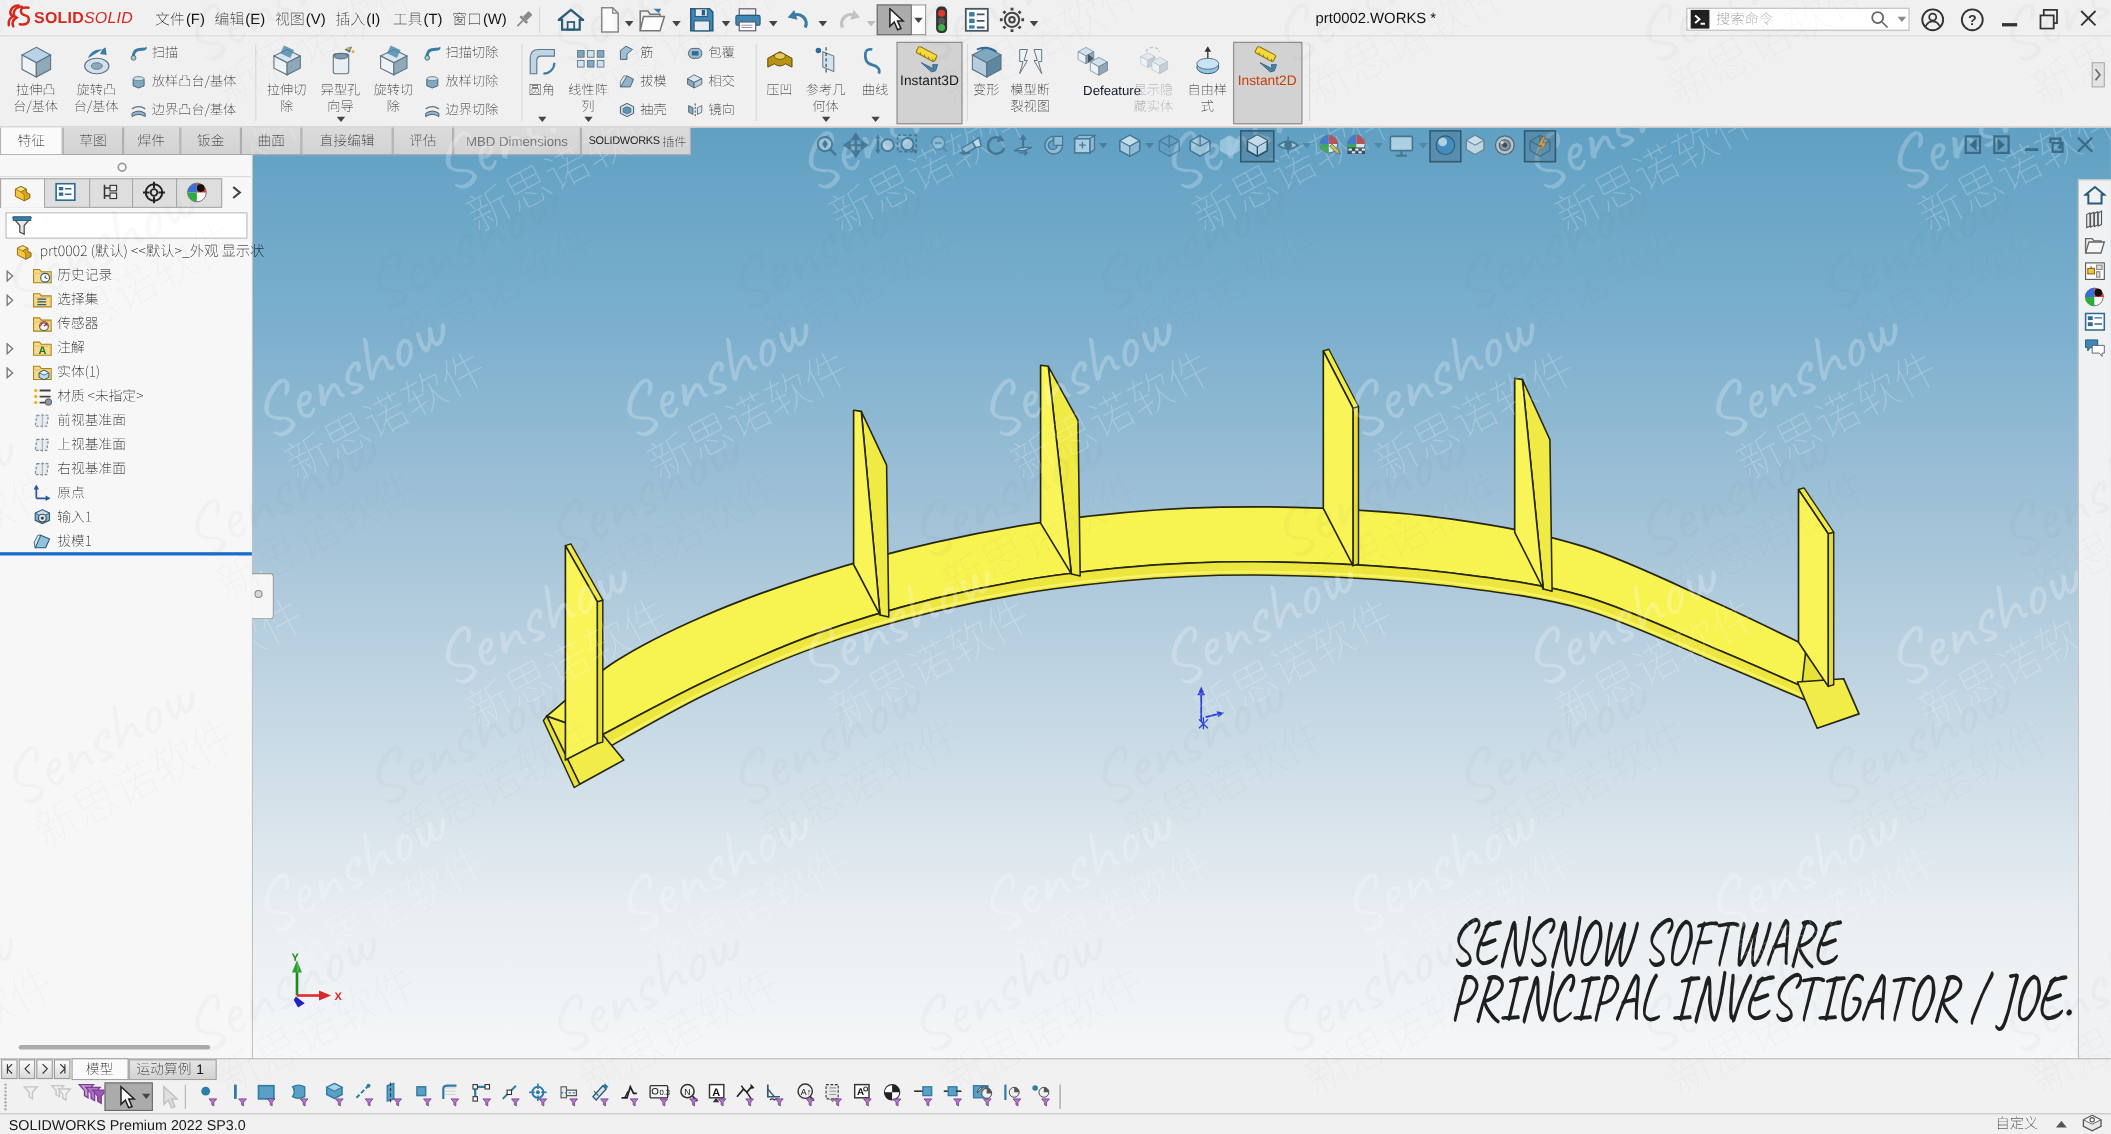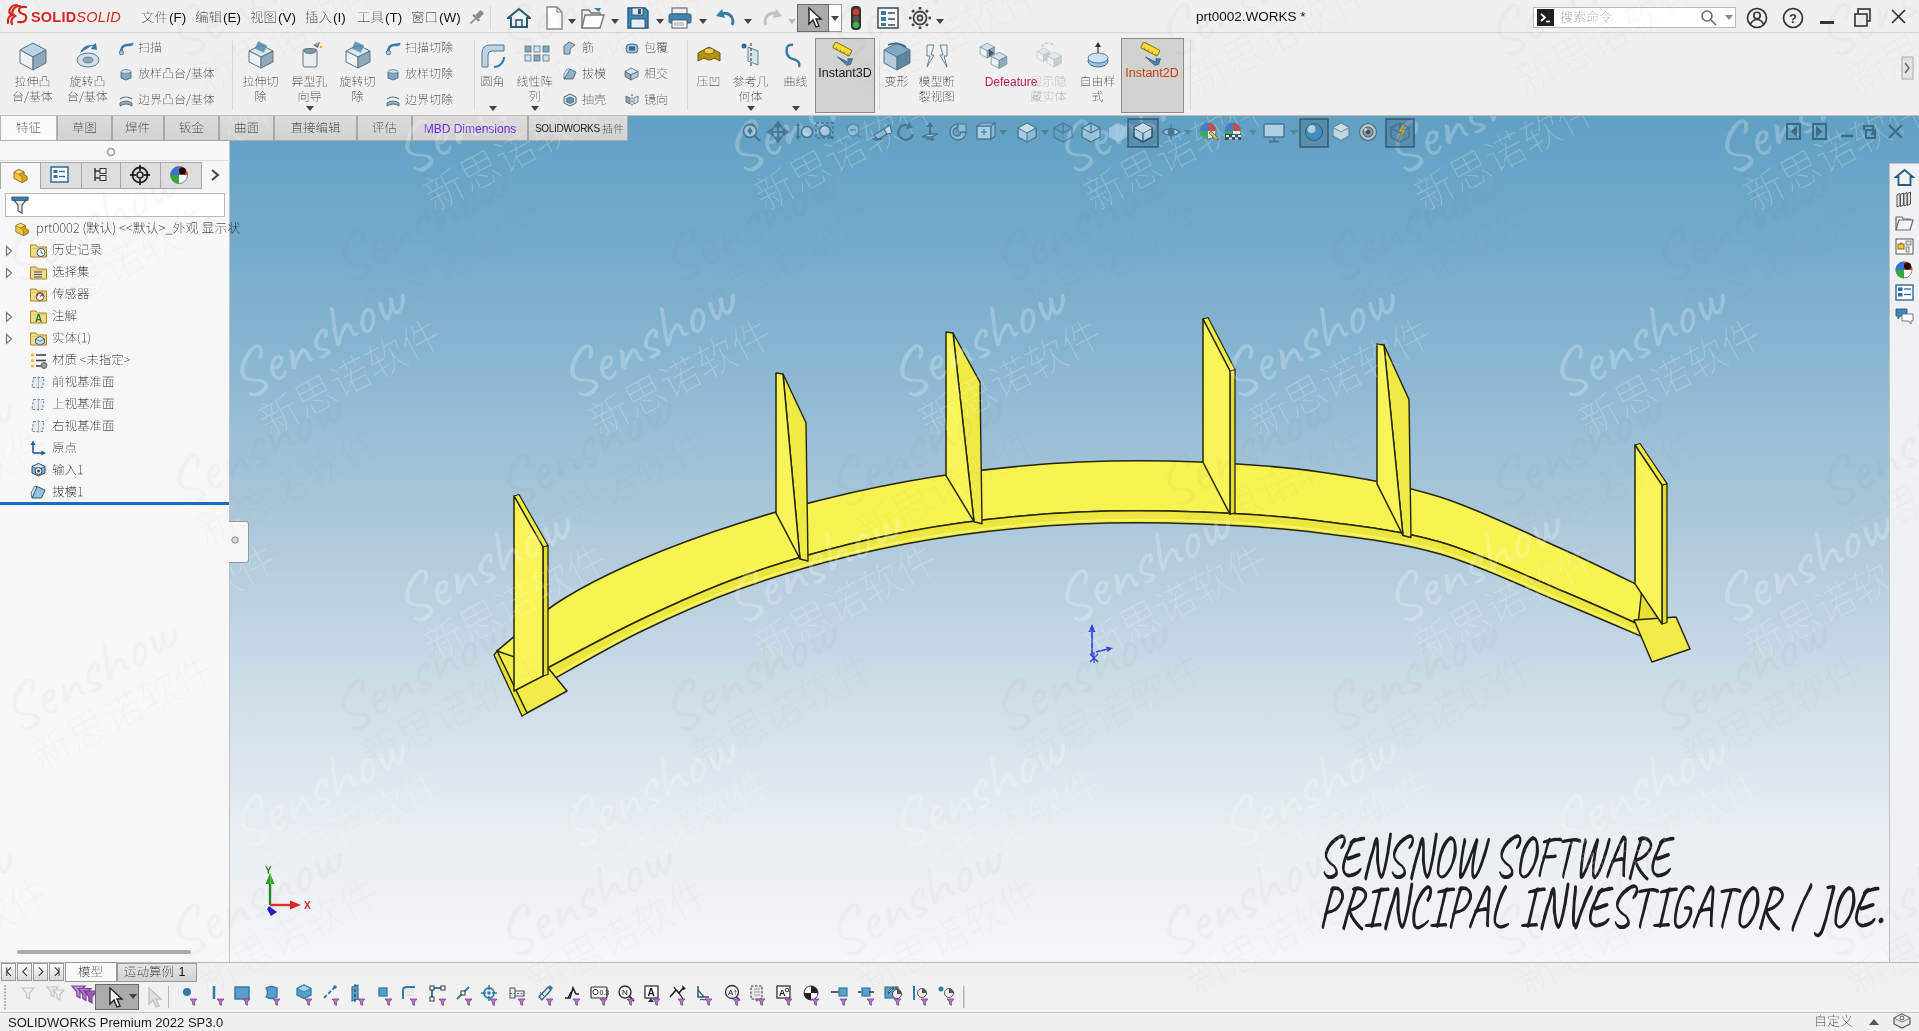--- a/index.html
+++ b/index.html
@@ -557,21 +557,21 @@
           <polygon points="15.0,16.0 28.0,9.0 28.0,22.0 15.0,29.0" fill="#8fa9ba" stroke="#5f7483" stroke-width="1"></polygon>
         </g>
         <g transform="translate(12,10) scale(0.6)">
           <polygon points="15.0,2.0 28.0,9.0 15.0,16.0 2.0,9.0" fill="#cfe2ee" stroke="#5f7483" stroke-width="1"></polygon>
           <polygon points="2.0,9.0 15.0,16.0 15.0,29.0 2.0,22.0" fill="#eef3f6" stroke="#5f7483" stroke-width="1"></polygon>
           <polygon points="15.0,16.0 28.0,9.0 28.0,22.0 15.0,29.0" fill="#8fa9ba" stroke="#5f7483" stroke-width="1"></polygon>
         </g>
         <path d="M11 8 l5 4 l-5 4" fill="#456"></path>
       </g>
     </svg></div>
-<div style="position:absolute;left:993px;top:75px;font:400 12px 'Liberation Sans', sans-serif;color:#be185d;white-space:nowrap;transform:translateX(-50%);padding-left:36px;">Defeature</div>
+<div style="position:absolute;left:993px;top:75px;font:400 12px 'Liberation Sans', sans-serif;color:#0f172a;white-space:nowrap;transform:translateX(-50%);padding-left:36px;">Defeature</div>
 <div style="position:absolute;left:1034px;top:41px;"><svg width="30" height="30" style="vertical-align:top;" viewBox="0 0 30 30">
       <g opacity="0.45">
         <g transform="translate(2.0,6.0) scale(0.5)">
           <polygon points="15.0,2.0 28.0,9.0 15.0,16.0 2.0,9.0" fill="#cfe2ee" stroke="#5f7483" stroke-width="1"></polygon>
           <polygon points="2.0,9.0 15.0,16.0 15.0,29.0 2.0,22.0" fill="#eef3f6" stroke="#5f7483" stroke-width="1"></polygon>
           <polygon points="15.0,16.0 28.0,9.0 28.0,22.0 15.0,29.0" fill="#8fa9ba" stroke="#5f7483" stroke-width="1"></polygon>
         </g>
         <g transform="translate(12.0,10.0) scale(0.55)">
           <polygon points="15.0,2.0 28.0,9.0 15.0,16.0 2.0,9.0" fill="#cfe2ee" stroke="#5f7483" stroke-width="1"></polygon>
           <polygon points="2.0,9.0 15.0,16.0 15.0,29.0 2.0,22.0" fill="#eef3f6" stroke="#5f7483" stroke-width="1"></polygon>
@@ -673,21 +673,21 @@
       </g>
     </svg></div>
 <div style="position:absolute;left:357px;top:116px;width:55px;height:25px;background:linear-gradient(180deg,#dcdcdc,#d2d2d2);border:1px solid #a9a9a9;border-top:none;"></div>
 <div style="position:absolute;left:384.5px;top:121px;transform:translateX(-50%);"><svg class="" width="26" height="16" style="vertical-align:top;" viewBox="0 0 26 16">
       <g transform="translate(0,11.2) scale(0.0125,-0.0125)" fill="#1a1a1a">
         <use href="#c8BC4" x="0"></use>
         <use href="#c4F30" x="1000"></use>
       </g>
     </svg></div>
 <div style="position:absolute;left:412px;top:116px;width:116px;height:25px;background:linear-gradient(180deg,#dcdcdc,#d2d2d2);border:1px solid #a9a9a9;border-top:none;"></div>
-<div style="position:absolute;left:470px;top:122px;font:400 12px 'Liberation Sans', sans-serif;color:#6d28d9;white-space:nowrap;transform:translateX(-50%);">MBD Dimensions</div>
+<div style="position:absolute;left:470px;top:122px;font:400 12px 'Liberation Sans', sans-serif;color:#737373;white-space:nowrap;transform:translateX(-50%);">MBD Dimensions</div>
 <div style="position:absolute;left:528px;top:116px;width:100px;height:25px;background:linear-gradient(180deg,#dcdcdc,#d2d2d2);border:1px solid #a9a9a9;border-top:none;"></div>
 <div style="position:absolute;left:535px;top:123px;white-space:nowrap"><span style="font:10px 'Liberation Sans';vertical-align:top;color:#1a1a1a;letter-spacing:-0.3px">SOLIDWORKS </span><svg class="" width="23" height="14" style="vertical-align:top;" viewBox="0 0 23 14">
       <g transform="translate(0,9.9) scale(0.011,-0.011)" fill="#1a1a1a">
         <use href="#c63D2" x="0"></use>
         <use href="#c4EF6" x="1000"></use>
       </g>
     </svg></div>
 <svg style="position:absolute;left:0px;top:0px;pointer-events:none;" width="1919" height="1031" viewBox="0 0 1919 1031">
     <path d="M497,651 C507.5,642.7 536.2,616.2 560,601 C583.8,585.8 610.0,573.0 640,560 C670.0,547.0 705.0,534.2 740,523 C775.0,511.8 813.3,501.3 850,493 C886.7,484.7 921.7,478.2 960,473 C998.3,467.8 1040.0,463.8 1080,462 C1120.0,460.2 1160.0,460.3 1200,462 C1240.0,463.7 1280.0,466.2 1320,472 C1360.0,477.8 1400.0,484.3 1440,497 C1480.0,509.7 1525.3,532.5 1560,548 C1594.7,563.5 1633.3,583.0 1648,590  L1638,624 L1638,624 C1625.0,618.3 1593.0,603.7 1560,590 C1527.0,576.3 1480.0,553.5 1440,542 C1400.0,530.5 1360.0,526.0 1320,521 C1280.0,516.0 1240.0,513.5 1200,512 C1160.0,510.5 1120.0,510.2 1080,512 C1040.0,513.8 998.3,517.7 960,523 C921.7,528.3 886.7,535.0 850,544 C813.3,553.0 775.0,564.3 740,577 C705.0,589.7 673.3,604.2 640,620 C606.7,635.8 556.7,663.3 540,672  Z" fill="#f7f350" stroke="#26260f" stroke-width="1.6" stroke-linejoin="round"></path>
     <path d="M540,672 C556.7,663.3 606.7,635.8 640,620 C673.3,604.2 705.0,589.7 740,577 C775.0,564.3 813.3,553.0 850,544 C886.7,535.0 921.7,528.3 960,523 C998.3,517.7 1040.0,513.8 1080,512 C1120.0,510.2 1160.0,510.5 1200,512 C1240.0,513.5 1280.0,516.0 1320,521 C1360.0,526.0 1400.0,530.5 1440,542 C1480.0,553.5 1527.0,576.3 1560,590 C1593.0,603.7 1625.0,618.3 1638,624  L1645,638 L1645,638 C1630.8,632.0 1594.2,616.0 1560,602 C1525.8,588.0 1480.0,565.5 1440,554 C1400.0,542.5 1360.0,538.0 1320,533 C1280.0,528.0 1240.0,525.5 1200,524 C1160.0,522.5 1120.0,522.2 1080,524 C1040.0,525.8 998.3,529.7 960,535 C921.7,540.3 886.7,547.0 850,556 C813.3,565.0 775.0,576.3 740,589 C705.0,601.7 672.5,616.2 640,632 C607.5,647.8 560.8,675.3 545,684  Z" fill="#ece63e" stroke="#26260f" stroke-width="1.4" stroke-linejoin="round"></path>

